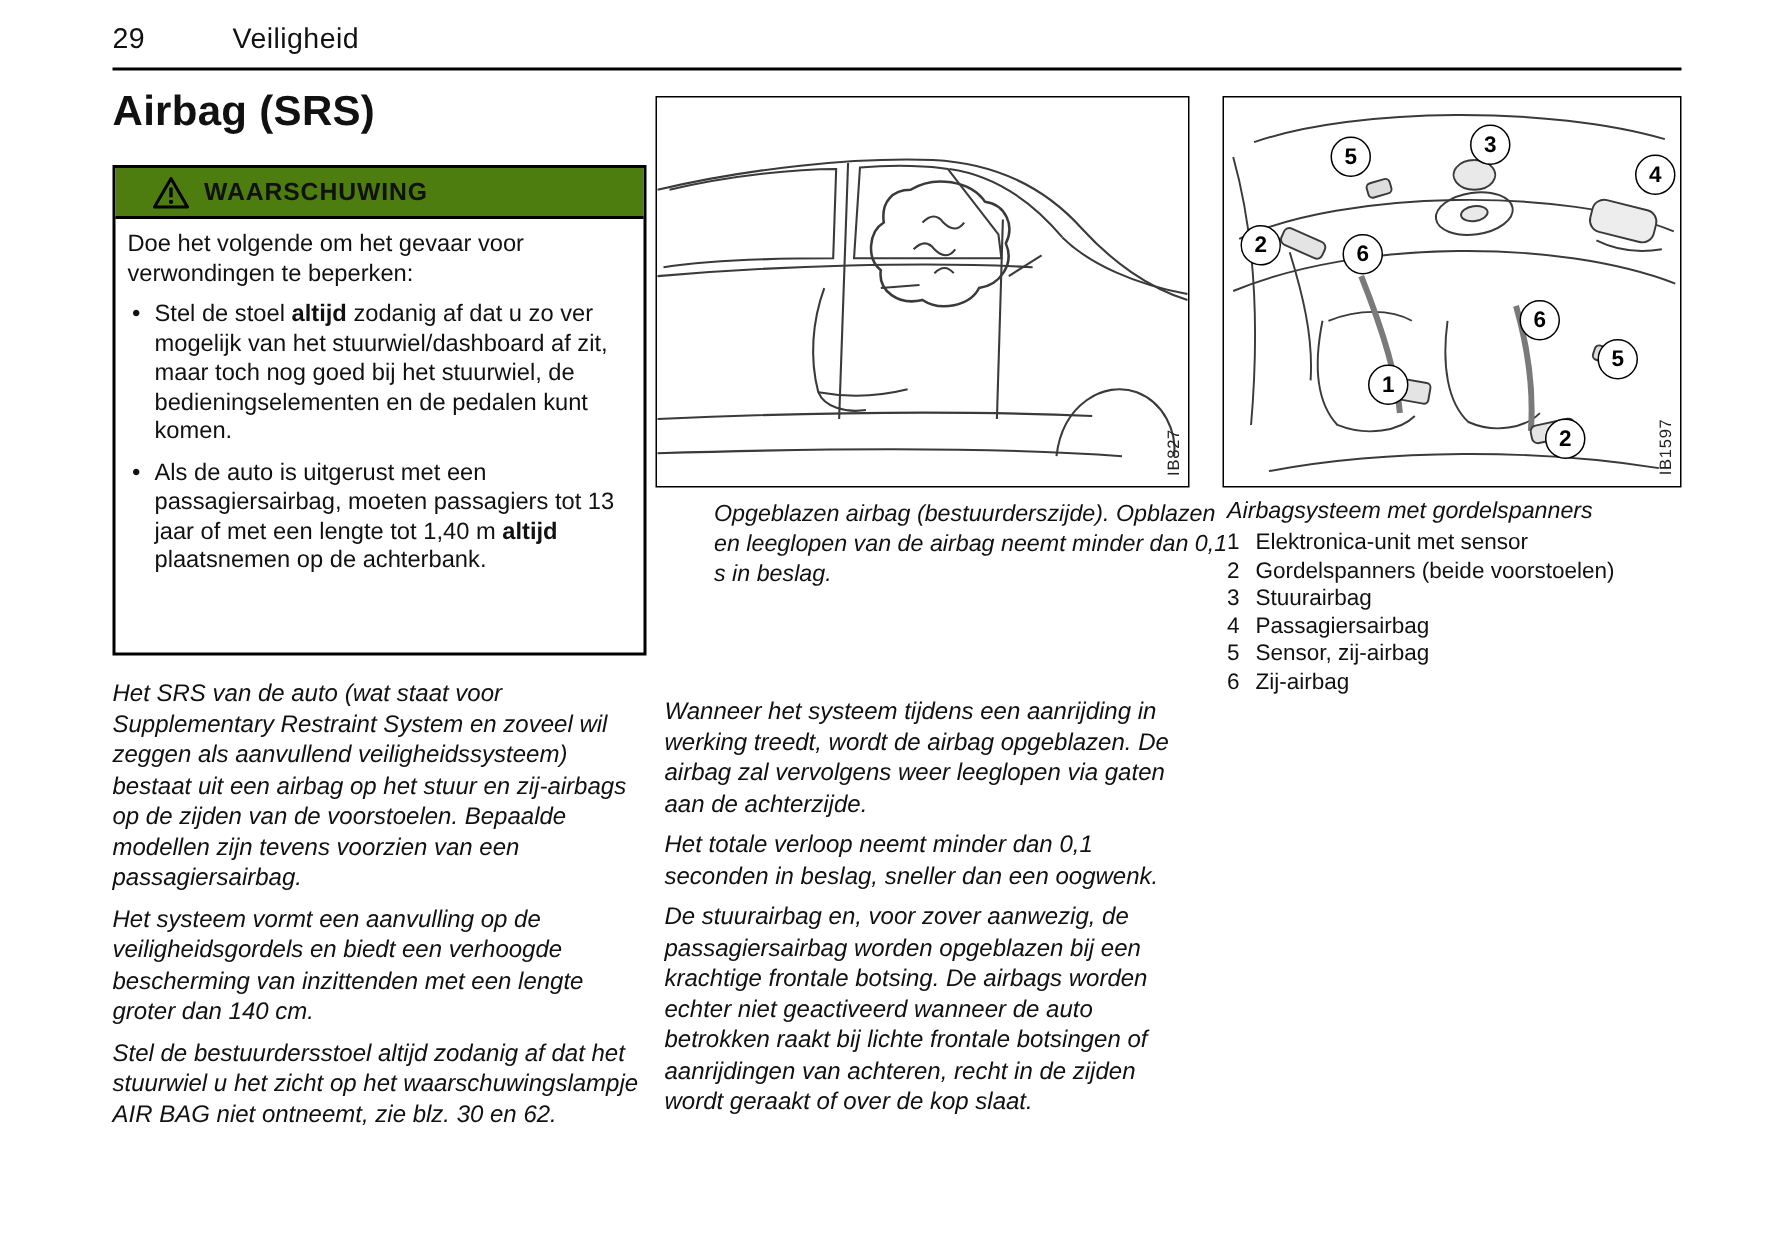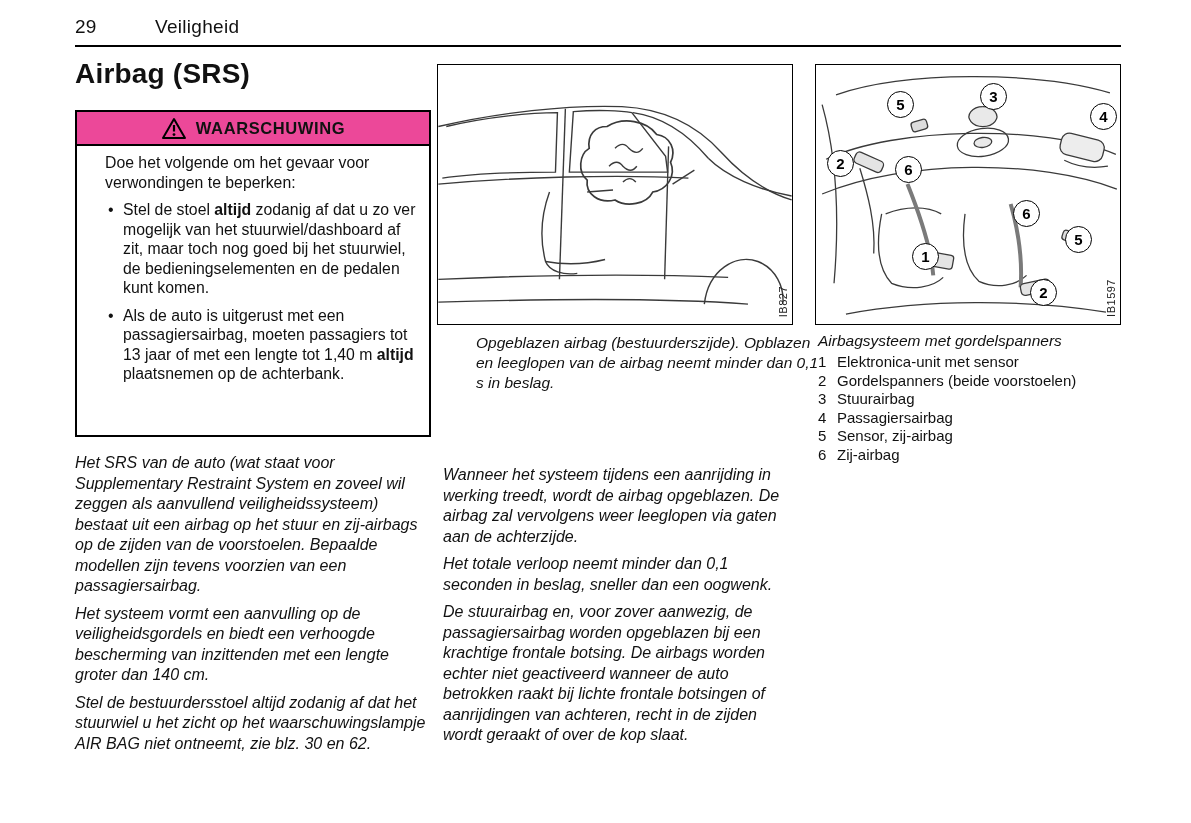--- a/index.html
+++ b/index.html
@@ -24,26 +24,26 @@
 
   
   .doc-title { position:absolute; left:75px; top:58px; font-size:28px; font-weight:bold; letter-spacing:0.2px; }
 
   
   .warning-box {
     position:absolute; left:75px; top:110px; width:356px; min-height:327px;
     border:2px solid #000; background:#fff;
   }
   .warning-header {
-    display:flex; align-items:center; justify-content:center; gap:9px;
-    background:#ec4899; border-bottom:2px solid #000; height:34px;
+    display:flex; align-items:center; gap:9px;
+    background:#4d7c0f; border-bottom:2px solid #000; height:34px;padding-left:24px;
   }
   .warning-header .wtitle { font-size:16.5px; font-weight:bold; letter-spacing:0.6px; }
   .warning-icon { display:inline-flex; }
-  .warning-body { padding:7px 12px 9px 28px; font-size:15.8px; line-height:19.5px; }
+  .warning-body { padding:7px 12px 9px 8px; font-size:15.8px; line-height:19.5px; }
   .warning-intro { margin-bottom:8px; }
   .warning-list { list-style:none; }
   .warning-list li {
     position:relative; padding-left:18px; margin-bottom:8px;
   }
   .warning-list li::before {
     content:"•"; position:absolute; left:3px; top:0; font-size:16px;
   }
   .warning-list b { font-weight:bold; }
 

